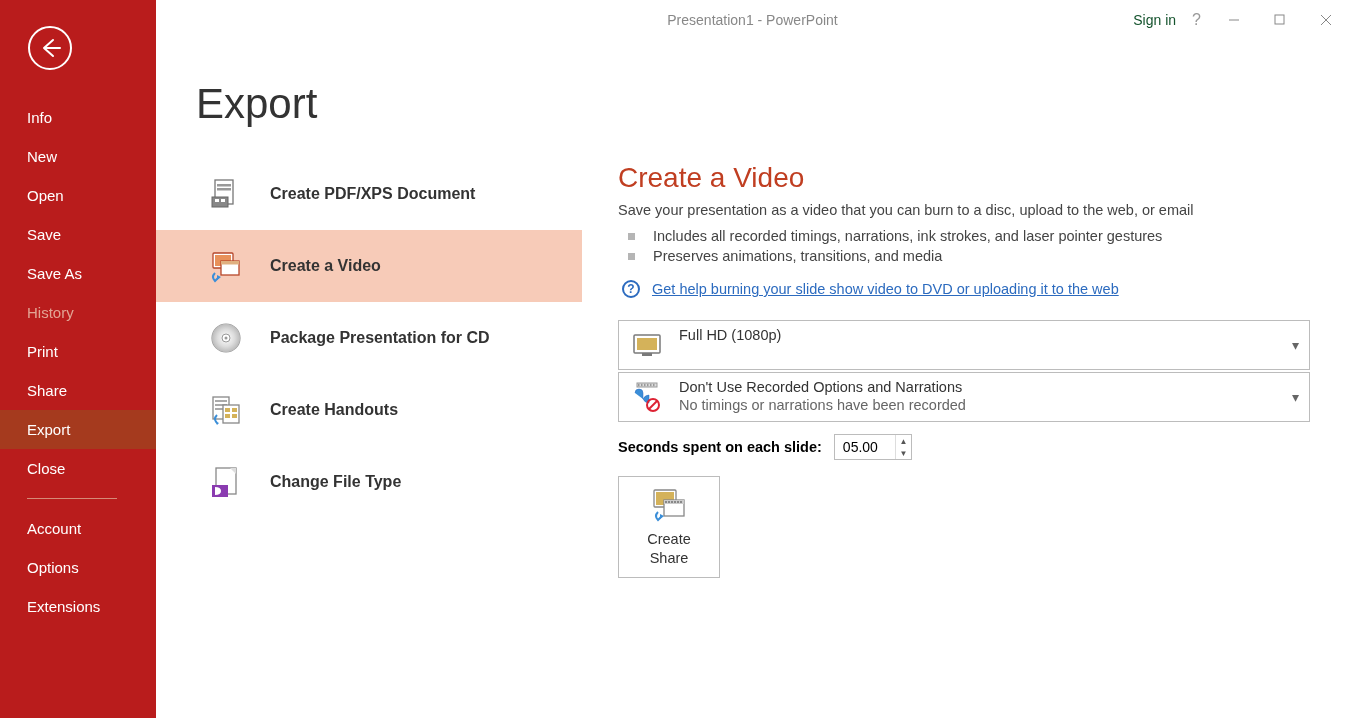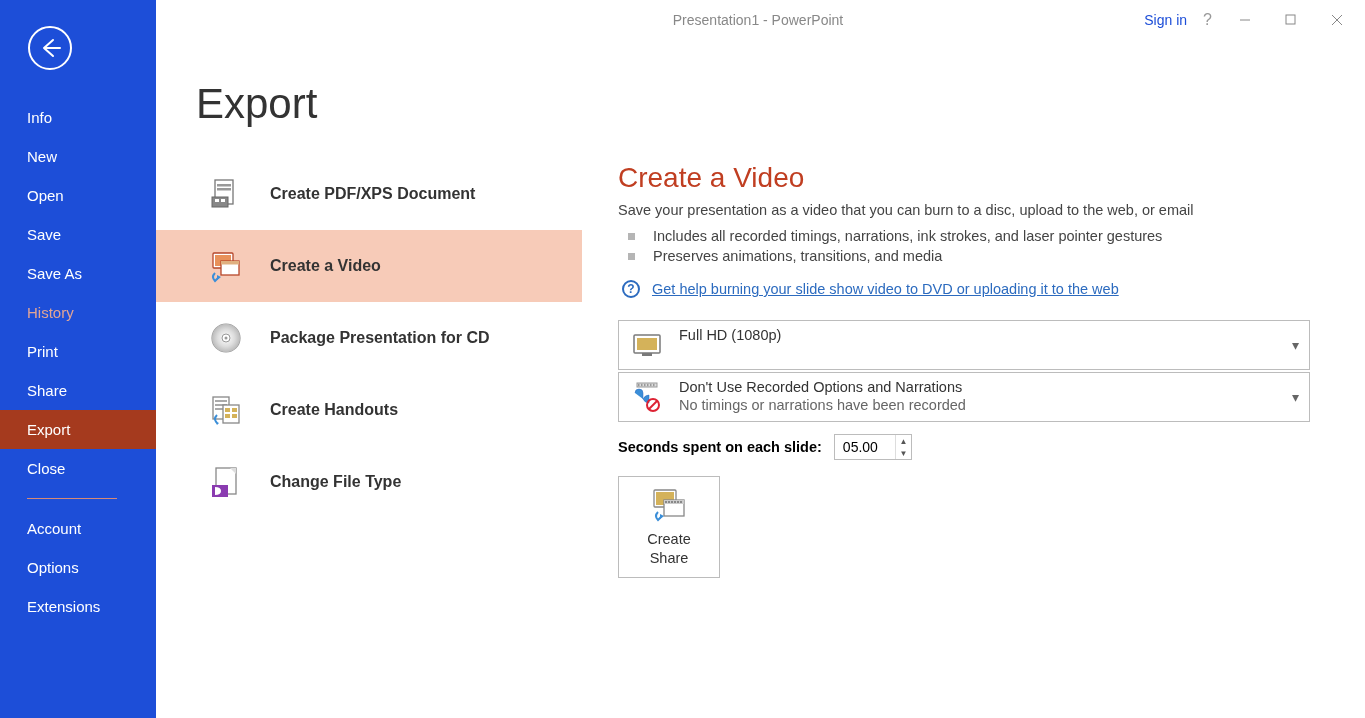--- a/index.html
+++ b/index.html
@@ -9,21 +9,21 @@
   color: #444;
   background: #fff;
   width: 1365px;
   height: 718px;
   overflow: hidden;
   display: flex;
 }
 .sidebar {
   width: 156px;
   height: 100%;
-  background: #1d4ed8;
+  background: #b91c1c;
   color: #fff;
   display: flex;
   flex-direction: column;
   padding-top: 26px;
 }
 .back-button {
   width: 44px;
   height: 44px;
   border: 2px solid #fff;
   border-radius: 50%;
@@ -50,21 +50,21 @@
 }
 .content {
   flex: 1;
   height: 100%;
   position: relative;
 }
 .titlebar {
   position: absolute;
   top: 0;
   left: 0;
-  right: 5px;
+  right: 16px;
   height: 40px;
   display: flex;
   align-items: center;
 }
 .title-text {
   position: absolute;
   left: 0;
   right: 0;
   text-align: center;
   color: #888;
@@ -82,21 +82,21 @@
   width: 46px;
   height: 40px;
   display: flex;
   align-items: center;
   justify-content: center;
   color: #666;
   cursor: pointer;
   font-size: 16px;
 }
 .signin-label {
-  color: #1d4ed8;
+  color: #14532d;
   font-size: 14px;
   margin-right: 16px;
   cursor: pointer;
 }
 .help-label {
   color: #999;
   font-size: 16px;
   margin-right: 10px;
   cursor: pointer;
 }

